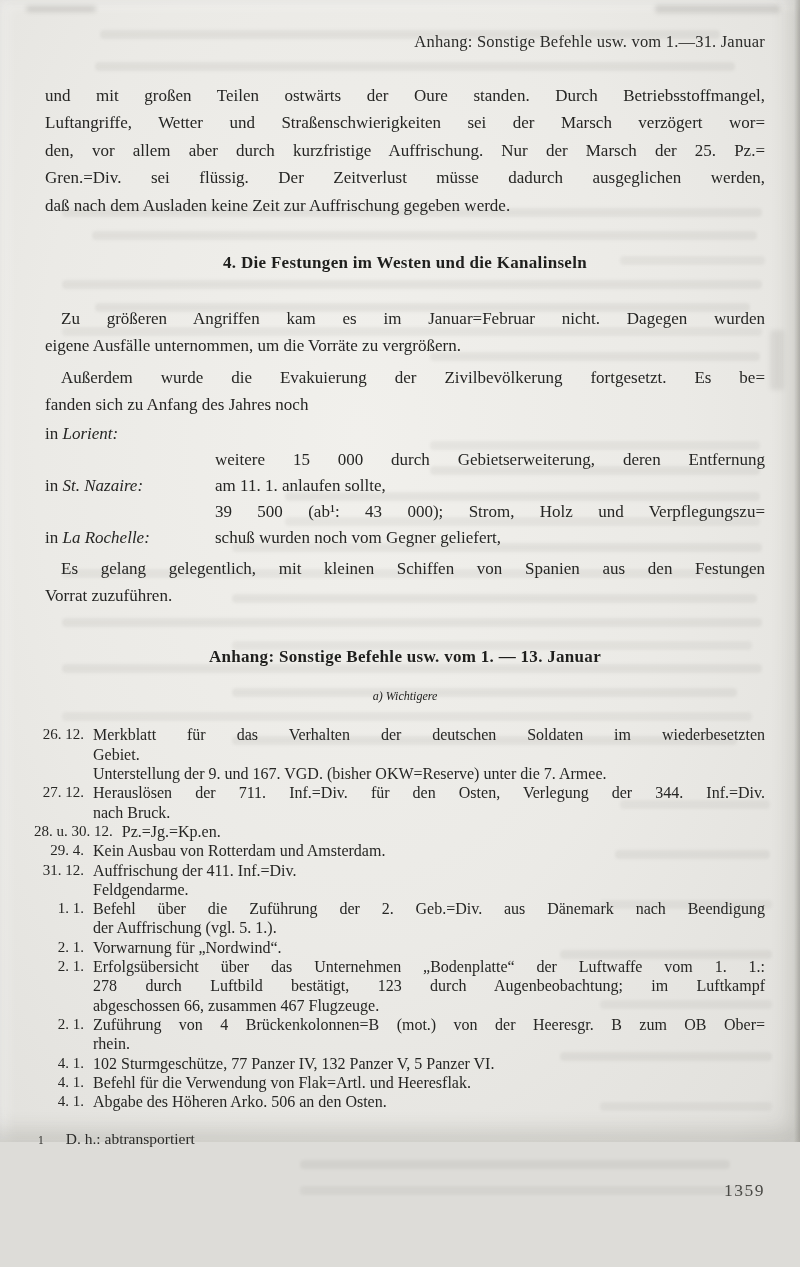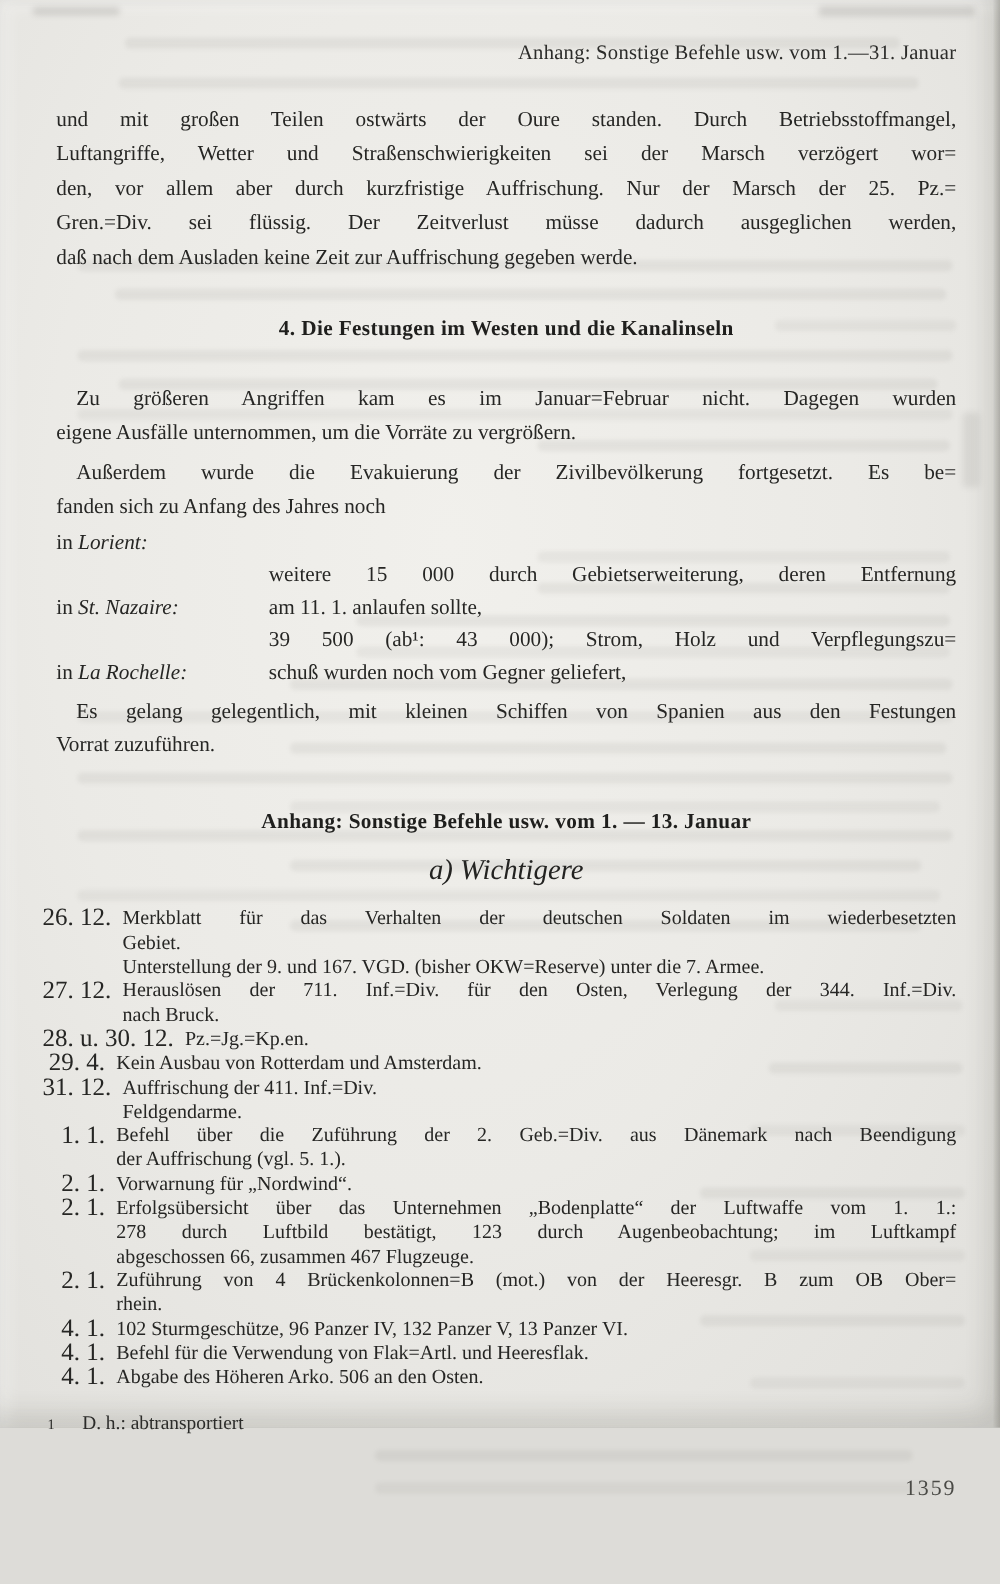--- a/index.html
+++ b/index.html
@@ -45,26 +45,26 @@
   .para{margin-top:4px;}
   .para.first-after-heading{margin-top:30px;}
   
   .fortress-list{margin-top:2px;}
   .frow{display:flex;align-items:flex-end;}
   .fhead{flex:0 0 170px;font-size:17px;line-height:26px;}
   .fplace{font-style:italic;}
   .fdetail{flex:1 1 auto;min-width:0;}
   .fdetail .tl{line-height:26px;font-size:17px;}
   
-  .subheading{margin-top:16px;text-align:center;font-style:italic;font-size:23px;line-height:22px;color:#232321;}
+  .subheading{margin-top:16px;text-align:center;font-style:italic;font-size:12px;line-height:22px;color:#232321;}
   
   .entries{margin-top:18px;margin-left:-11px;}
   .entry{display:flex;align-items:flex-start;}
   .edate{flex:0 0 auto;min-width:50px;text-align:right;margin-right:9px;
-    white-space:nowrap;font-size:20px;line-height:19.3px;}
+    white-space:nowrap;font-size:15px;line-height:19.3px;}
   .etext{flex:1 1 auto;min-width:0;}
   .etext .tl{line-height:19.3px;font-size:16px;}
   
   .footnote{margin-top:18px;margin-left:-7px;font-size:15.5px;line-height:19px;color:#2b2b29;}
   .fnmark{font-size:11.5px;}
   .fntext{margin-left:22px;}
   
   .pageno{margin-top:30px;text-align:right;font-size:17.5px;line-height:20px;
     letter-spacing:1.5px;color:#4a4a46;}
 </style>
@@ -231,21 +231,21 @@
       <div class="entry">
         <span class="edate">2. 1.</span>
         <div class="etext">
             <div class="tl j"><span>Zuführung von 4 Brückenkolonnen=B (mot.) von der Heeresgr. B zum OB Ober=</span></div>
             <div class="tl"><span>rhein.</span></div>
           </div>
       </div>
       <div class="entry">
         <span class="edate">4. 1.</span>
         <div class="etext">
-            <div class="tl"><span>102 Sturmgeschütze, 96 Panzer IV, 132 Panzer V, 13 Panzer VI.</span></div>
+            <div class="tl"><span>102 Sturmgeschütze, 77 Panzer IV, 132 Panzer V, 5 Panzer VI.</span></div>
           </div>
       </div>
       <div class="entry">
         <span class="edate">4. 1.</span>
         <div class="etext">
             <div class="tl"><span>Befehl für die Verwendung von Flak=Artl. und Heeresflak.</span></div>
           </div>
       </div>
       <div class="entry">
         <span class="edate">4. 1.</span>

